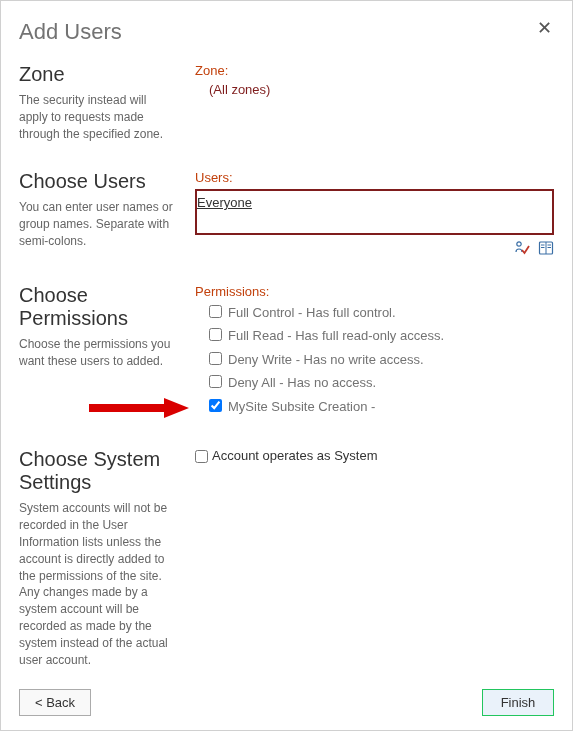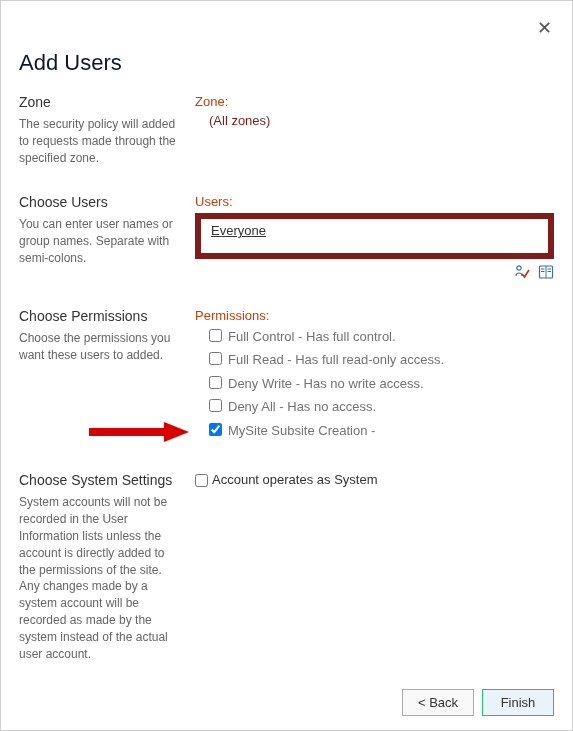--- a/index.html
+++ b/index.html
@@ -25,22 +25,21 @@
     }
     .header {
       display: flex;
       justify-content: space-between;
       align-items: flex-start;
       margin-bottom: 18px;
     }
     .title {
       font-size: 22px;
       font-weight: 300;
-      color: #0f172a;
-      margin-top: 31px;
+      color: #737373;
     }
     .close-btn {
       font-size: 18px;
       color: #555;
       cursor: pointer;
       line-height: 1;
       padding: 0 2px;
     }
     .content {
       flex: 1;
@@ -51,21 +50,21 @@
       margin-bottom: 28px;
     }
     .left-col {
       width: 176px;
       padding-right: 18px;
     }
     .right-col {
       flex: 1;
     }
     .section-title {
-      font-size: 14px;
+      font-size: 20px;
       color: #333;
       margin-bottom: 6px;
       font-weight: 400;
     }
     .section-desc {
       font-size: 12px;
       color: #666;
       line-height: 1.4;
     }
     .field-label {
@@ -74,22 +73,22 @@
       margin-bottom: 4px;
     }
     .field-value-indent {
       padding-left: 14px;
       font-size: 13px;
       color: #7f1d1d;
     }
     .users-box {
       width: 100%;
       height: 46px;
-      border: 6px solid #7f1d1d;
-      padding: 4px 10px;
+      border: 2px solid #7f1d1d;
+      padding: 4px 0;
       font-size: 13px;
       font-family: inherit;
       resize: none;
     }
     .users-box .user-entry {
       text-decoration: underline;
       color: #333;
     }
     .users-tools {
       text-align: right;
@@ -133,22 +132,22 @@
       display: flex;
       align-items: flex-end;
     }
     .sys-check input[type="checkbox"] {
       margin-right: 4px;
       width: 13px;
       height: 13px;
     }
     .footer {
       display: flex;
-      justify-content: flex-end;
-      gap: 8px;
+      justify-content: space-between;
+      gap: 20px;
       padding-top: 10px;
     }
     .btn {
       min-width: 72px;
       padding: 5px 14px;
       font-size: 13px;
       font-family: inherit;
       background: #f9f9f9;
       border: 1px solid #ababab;
       cursor: pointer;
@@ -166,21 +165,21 @@
   <div class="header">
     <div class="title">Add Users</div>
     <div class="close-btn">✕</div>
   </div>
 
   <div class="content">
 
     <div class="section">
       <div class="left-col">
         <div class="section-title">Zone</div>
-        <div class="section-desc">The security policy will added to requests made through the specified zone.</div>
+        <div class="section-desc">The security instead will apply to requests made through the specified zone.</div>
       </div>
       <div class="right-col">
         <div class="field-label">Zone:</div>
         <div class="field-value-indent">(All zones)</div>
       </div>
     </div>
 
     <div class="section">
       <div class="left-col">
         <div class="section-title">Choose Users</div>

